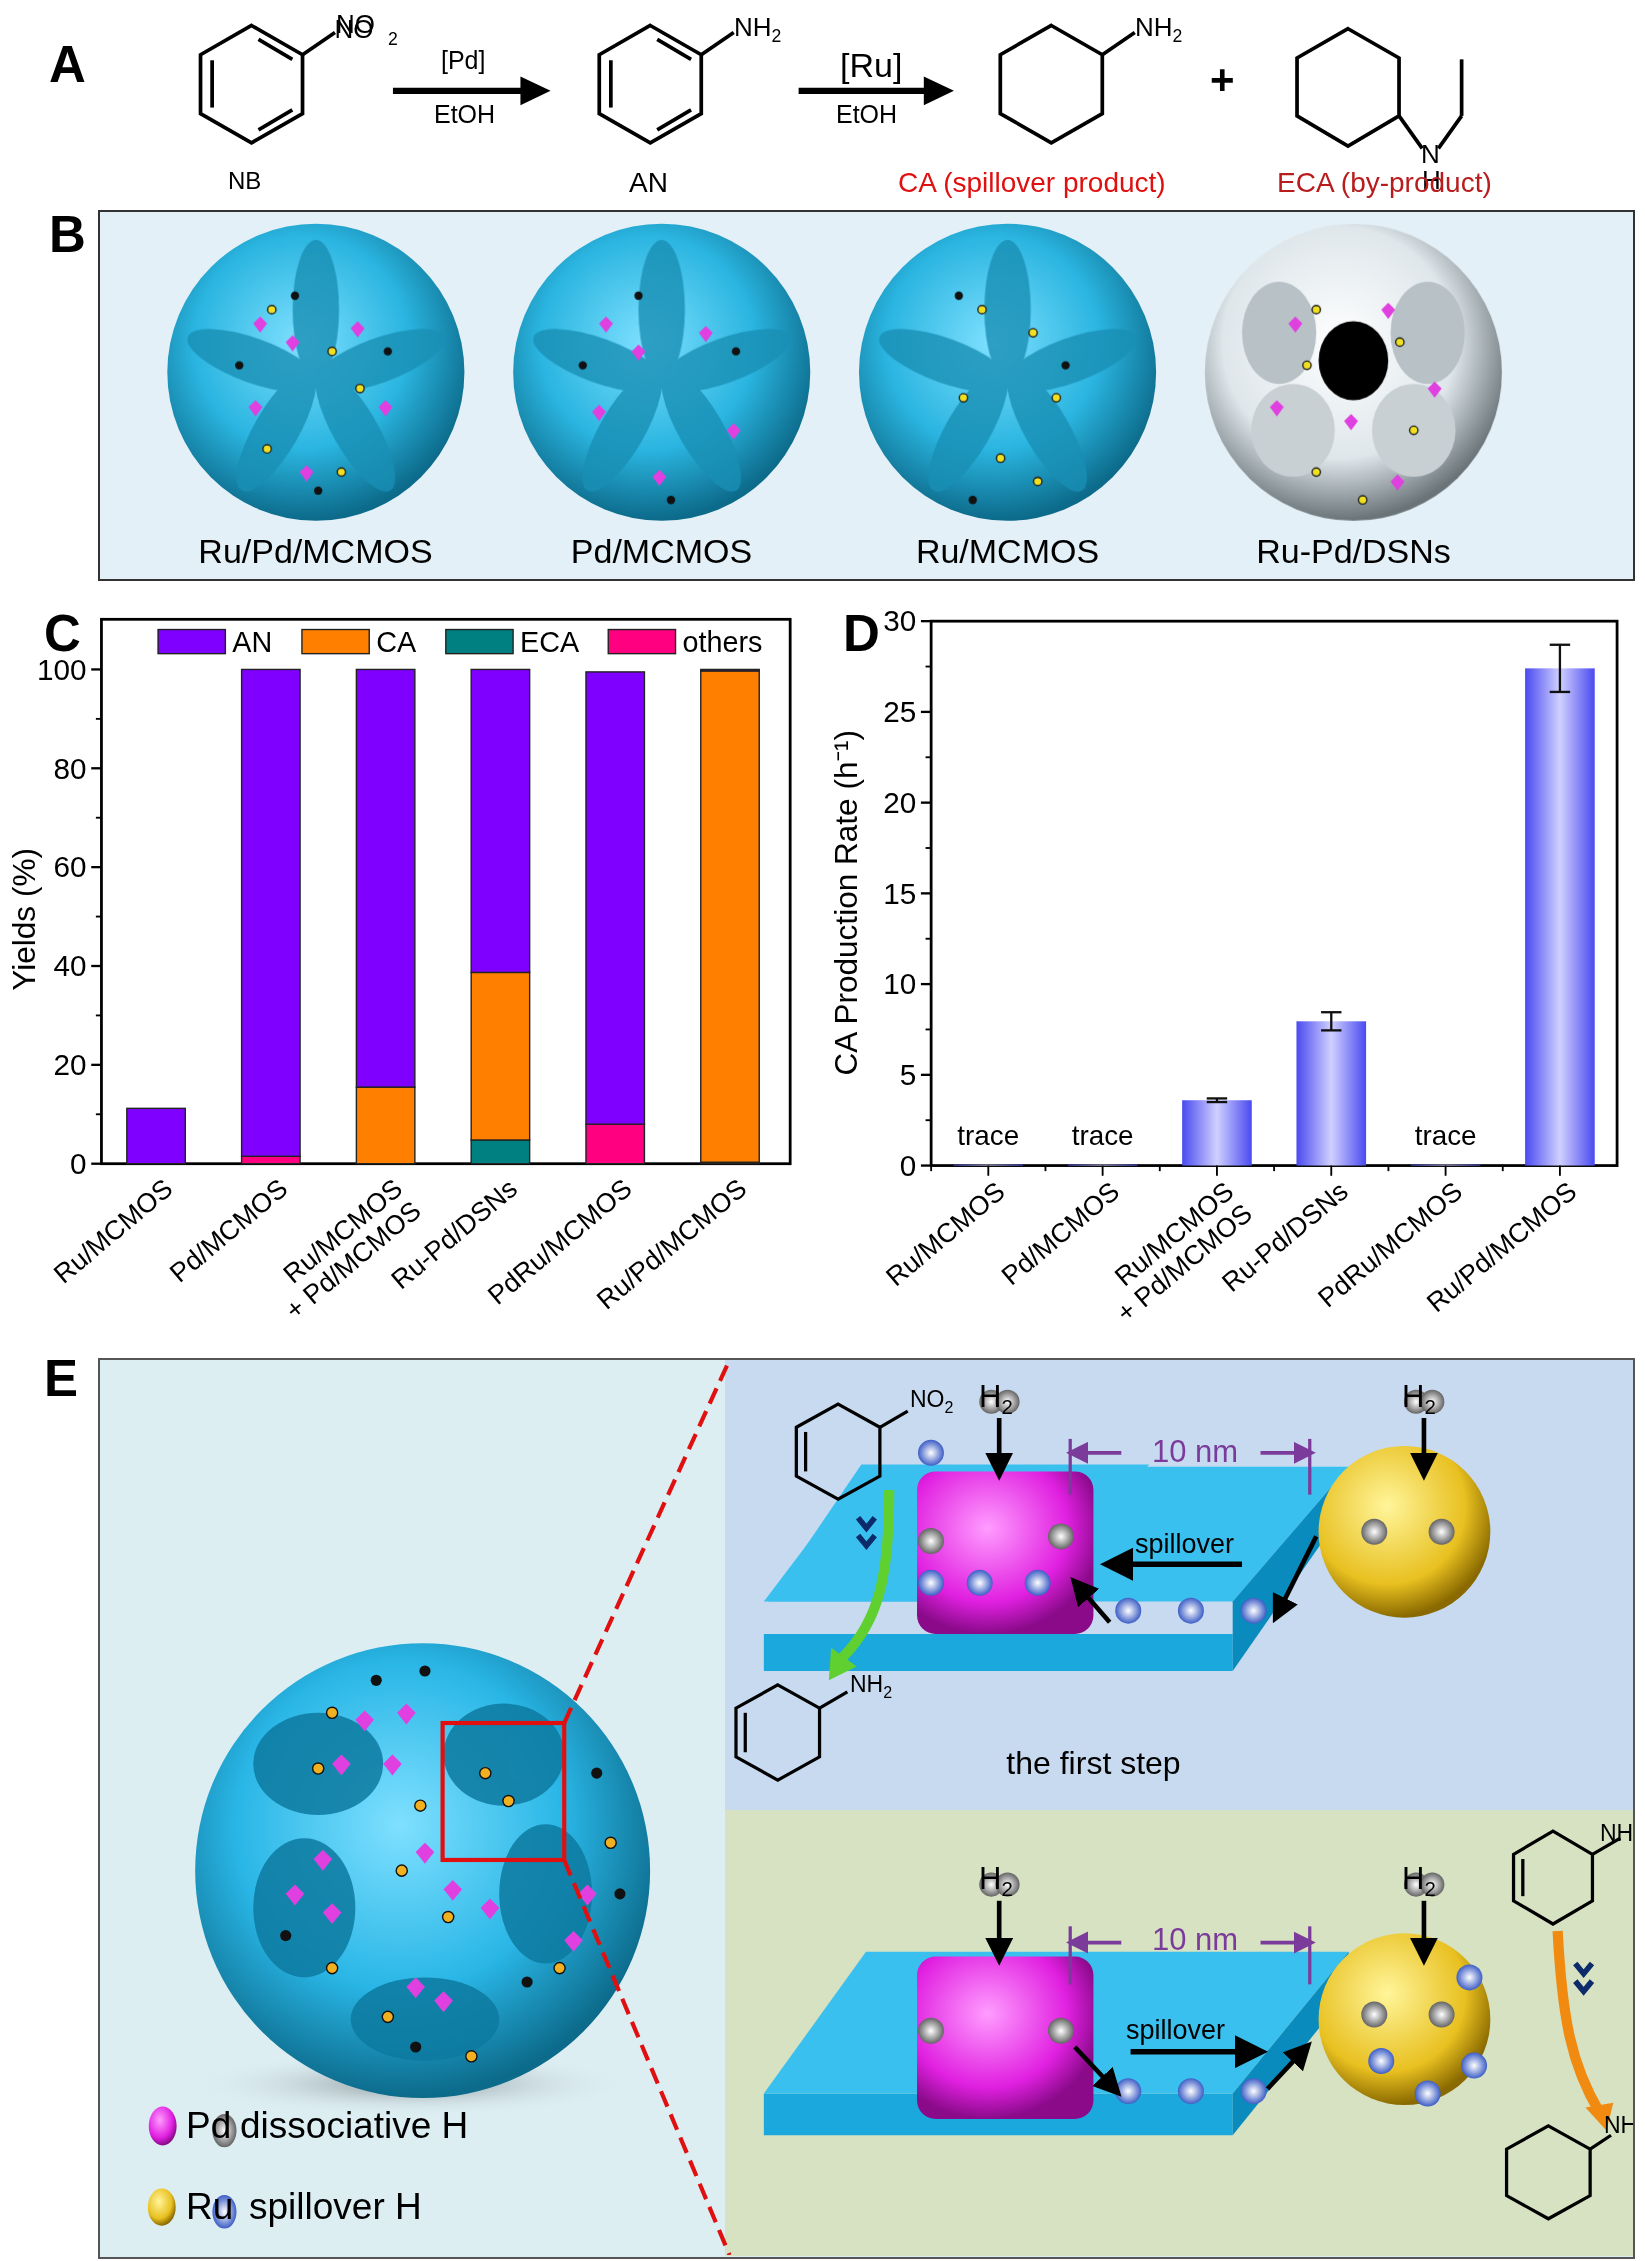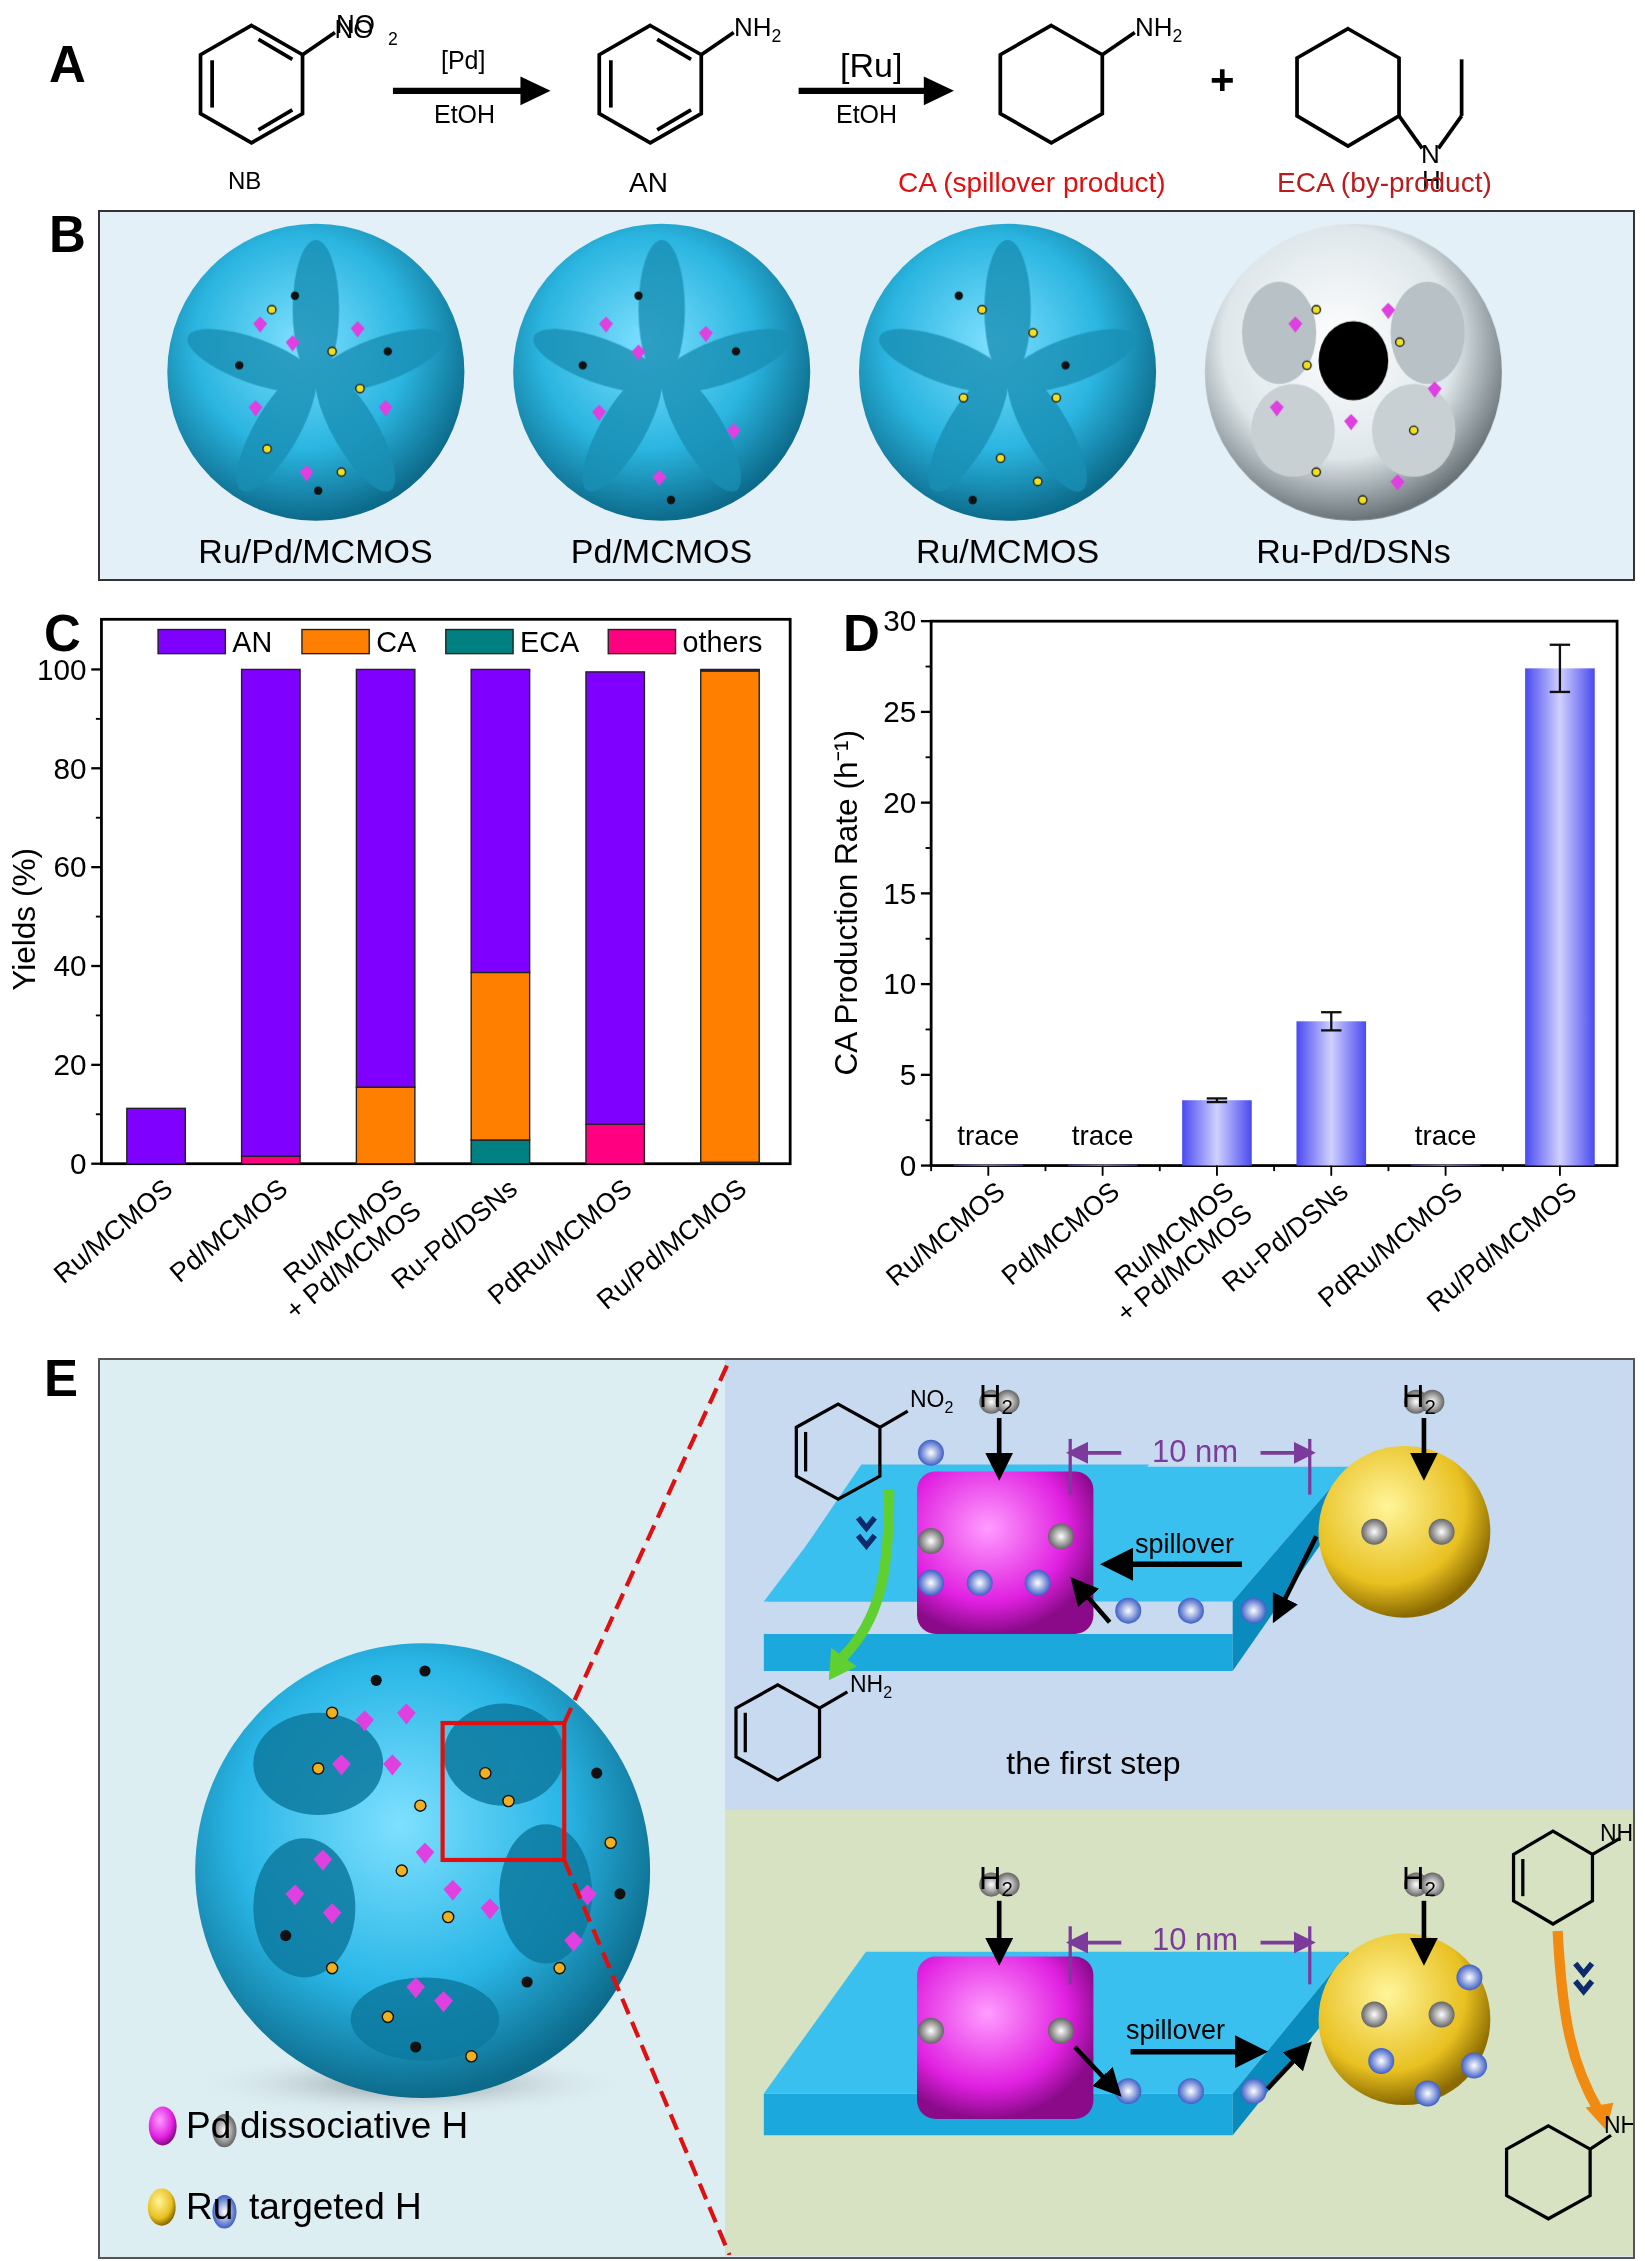--- a/index.html
+++ b/index.html
@@ -556,15 +556,15 @@
   <div class="abs" style="left:879px;top:501px;font-size:31px;"><span>H</span><sub style="font-size:20.4px">2</sub></div>
   <div class="abs" style="left:1302px;top:501px;font-size:31px;"><span>H</span><sub style="font-size:20.4px">2</sub></div>
   <div class="abs" style="left:1052px;top:562px;font-size:31px;color:#7b3b9a;">10 nm</div>
   <div class="abs" style="left:1026px;top:655px;font-size:27px;">spillover</div>
   <div class="abs" style="left:1500px;top:460px;font-size:23px;"><span>NH</span><sub style="font-size:16px">2</sub></div>
   <div class="abs" style="left:1504px;top:752px;font-size:23px;"><span>NH</span></div>
 
   <div class="e-legend-text" style="left:86px;top:745px;">Pd</div>
   <div class="e-legend-text" style="left:140px;top:745px;">dissociative H</div>
   <div class="e-legend-text" style="left:86px;top:826px;">Ru</div>
-  <div class="e-legend-text" style="left:149px;top:826px;">targeted H</div>
+  <div class="e-legend-text" style="left:149px;top:826px;">spillover H</div>
 </div>
 
 
 </body></html>

